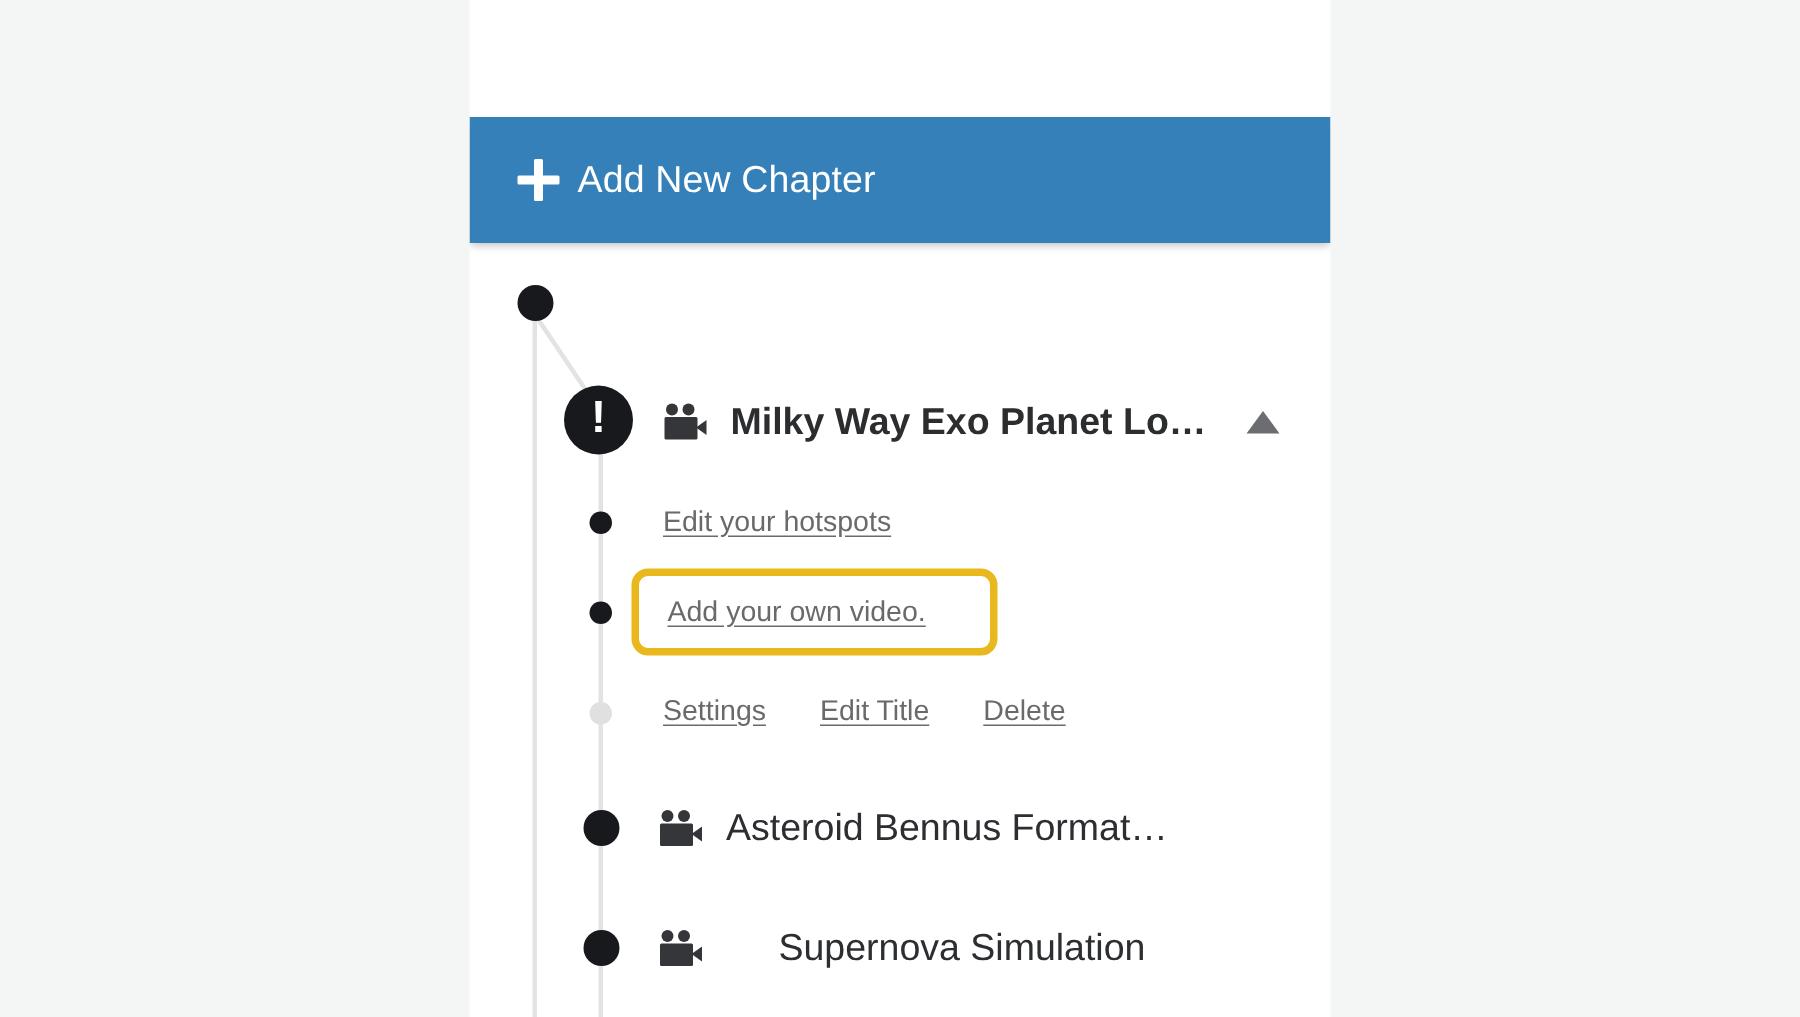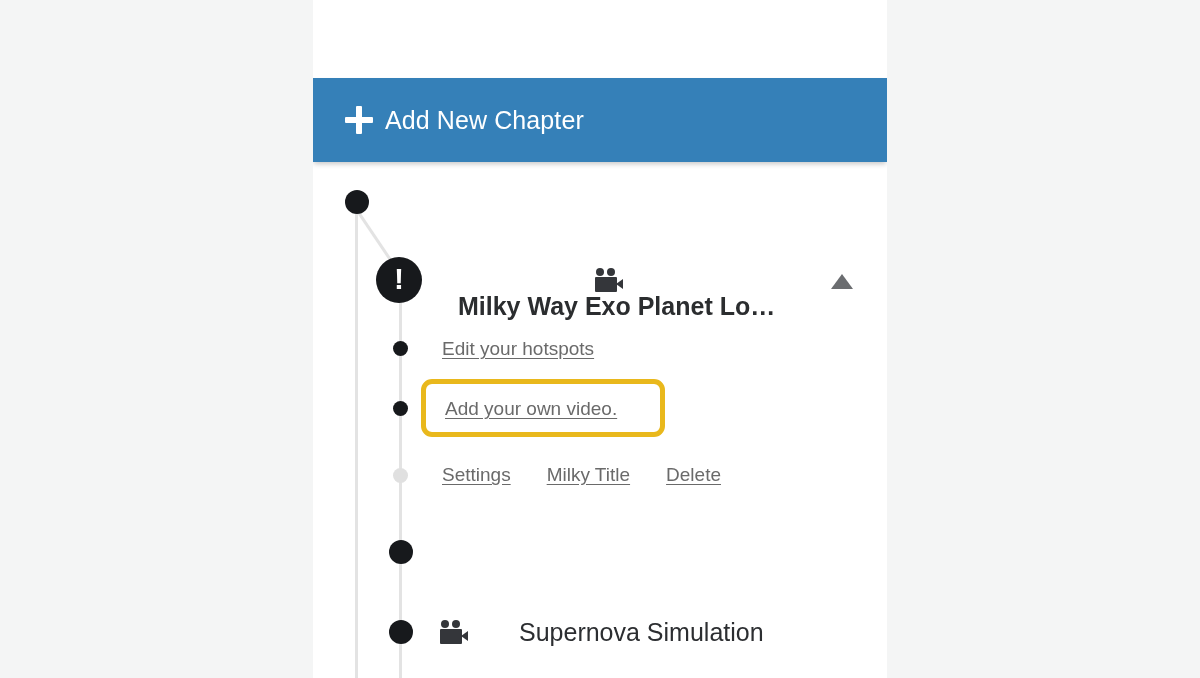--- a/index.html
+++ b/index.html
@@ -269,21 +269,21 @@
 
     <div class="rail" id="rail-outer"></div>
     <div class="rail" id="rail-inner"></div>
     <div id="rail-branch"></div>
 
     <div class="dot dot-lg" style="left:32px; top:28px;"></div>
 
     <div class="excl-badge" style="left:63px; top:95px;">
       <span class="excl-mark">!</span>
     </div>
-    <div class="row" style="left:130px; top:106px; height:26px;flex-direction:column;">
+    <div class="row" style="left:130px; top:106px; height:26px;">
       <span class="cam-icon">
         <span class="cam-d1"></span>
           <span class="cam-d2"></span>
         <span class="cam-body"></span>
           <span class="cam-lens"></span>
       </span>
       <span class="chapter-title bold">Milky Way Exo Planet Lo…</span>
     </div>
     <div id="collapse-triangle" style="left:518px; top:112px;"></div>
 
@@ -294,25 +294,34 @@
 
     <div class="dot dot-sm" style="left:80px; top:239px;"></div>
     <div id="video-highlight"></div>
     <div class="row" style="left:132px; top:235px; height:24px;">
       <span class="sub-link">Add your own video.</span>
     </div>
 
     <div class="dot dot-sm dot-muted" style="left:80px; top:306px;"></div>
     <div id="action-links" style="left:129px; top:301px; height:24px;">
       <span class="sub-link">Settings</span>
-      <span class="sub-link">Milky Title</span>
+      <span class="sub-link">Edit Title</span>
       <span class="sub-link">Delete</span>
     </div>
 
     <div class="dot dot-lg" style="left:76px; top:378px;"></div>
+    <div class="row" style="left:127px; top:378px; height:24px;">
+      <span class="cam-icon">
+        <span class="cam-d1"></span>
+          <span class="cam-d2"></span>
+        <span class="cam-body"></span>
+          <span class="cam-lens"></span>
+      </span>
+      <span class="chapter-title">Asteroid Bennus Format…</span>
+    </div>
 
     <div class="dot dot-lg" style="left:76px; top:458px;"></div>
     <div class="row" style="left:127px; top:458px; height:24px;gap:35px;">
       <span class="cam-icon">
         <span class="cam-d1"></span>
           <span class="cam-d2"></span>
         <span class="cam-body"></span>
           <span class="cam-lens"></span>
       </span>
       <span class="chapter-title">Supernova Simulation</span>

